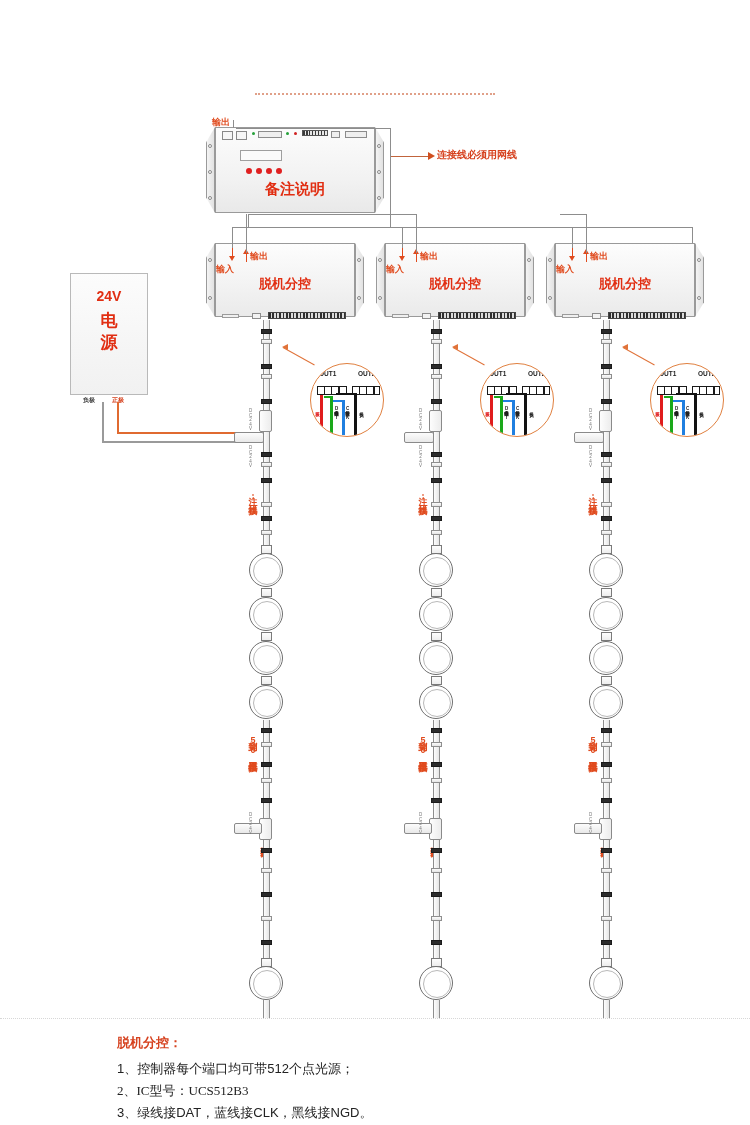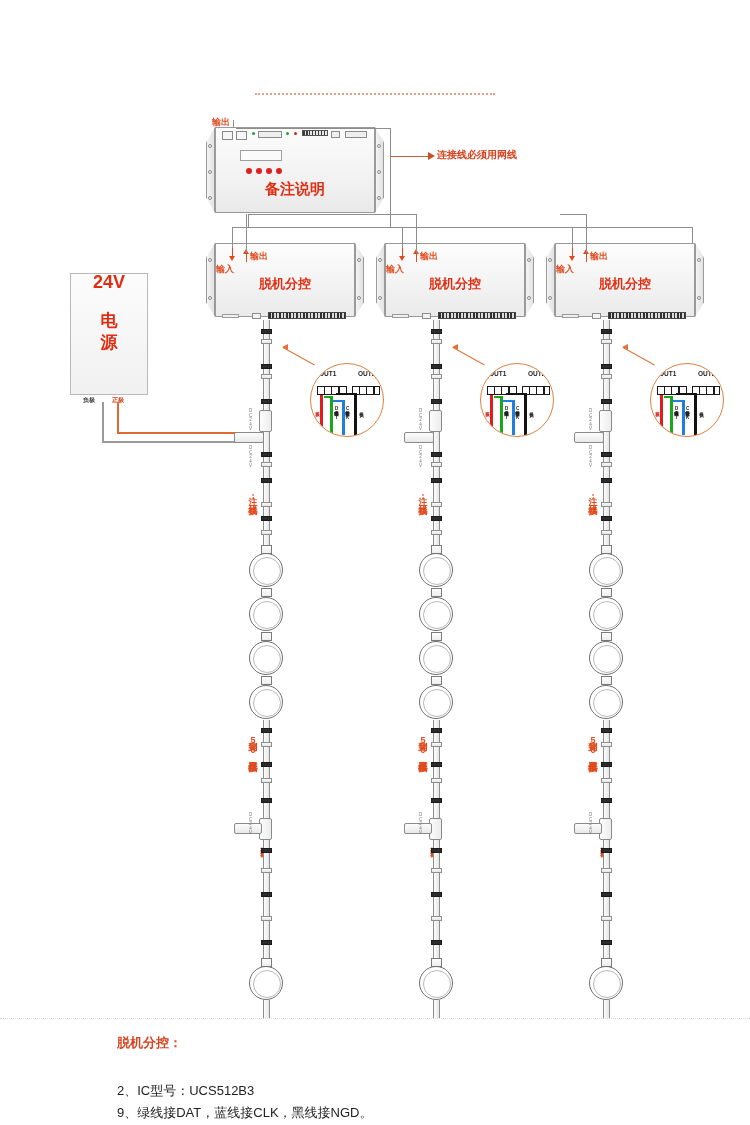--- a/index.html
+++ b/index.html
@@ -217,21 +217,21 @@
     width: 78px; height: 122px;
     background: linear-gradient(180deg,#fcfcfc,#f1f1f1);
     border: 1px solid #b9b9b9;
   }
   .psu-text {
     position: absolute;
     left: 70px; width: 78px;
     text-align: center;
     color: #e12e12; font-weight: bold;
   }
-  .psu-v  { top: 272px; font-size: 18px; }
+  .psu-v  { top: 288px; font-size: 14px; }
   .psu-c1 { top: 309px; font-size: 17px; }
   .psu-c2 { top: 331px; font-size: 17px; }
   .psu-pin {
     position: absolute;
     font-size: 6px; font-weight: bold; white-space: nowrap;
   }
 
   
   .callout {
     position: absolute;
@@ -697,16 +697,17 @@
     <div class="co-hook black" style="left:25px; top:29px; width:21px;"></div>
     <div class="co-wire black" style="left:43px; top:29px; height:42px;"></div>
     <div class="co-wlabel" style="left:4px;  top:45px; color:#e01d1d;">正极</div>
     <div class="co-wlabel" style="left:23px; top:44px; color:#1a1a1a;">绿线接DAT</div>
     <div class="co-wlabel" style="left:34px; top:44px; color:#1a1a1a;">蓝线接CLK</div>
     <div class="co-wlabel" style="left:48px; top:45px; color:#1a1a1a;">负极</div>
   </div>
 
   <div class="sep"></div>
   <div class="notes-title">脱机分控：</div>
-  <div class="note-line" style="top:1082px;">2、IC型号：UCS512B3</div>
-  <div class="note-line" style="top:1104px;">9、绿线接DAT，蓝线接CLK，黑线接NGD。</div>
+  <div class="note-line" style="top:1060px;">1、控制器每个端口均可带512个点光源；</div>
+  <div class="note-line" style="top:1082px;font-family:Liberation Serif, serif;">2、IC型号：UCS512B3</div>
+  <div class="note-line" style="top:1104px;">3、绿线接DAT，蓝线接CLK，黑线接NGD。</div>
 
 </div>
 
 </body></html>

